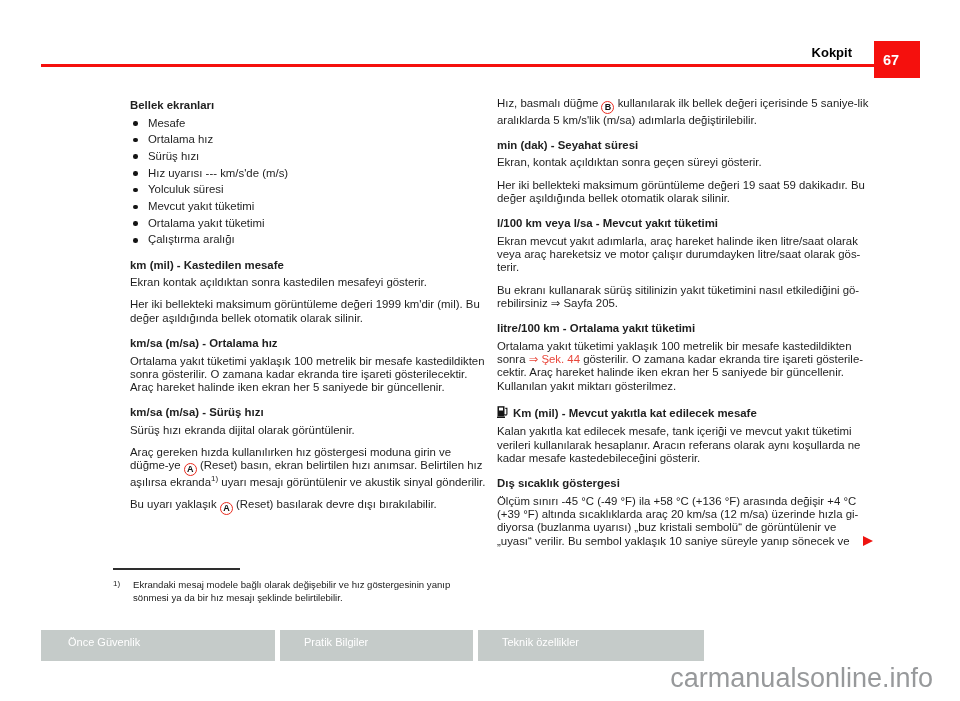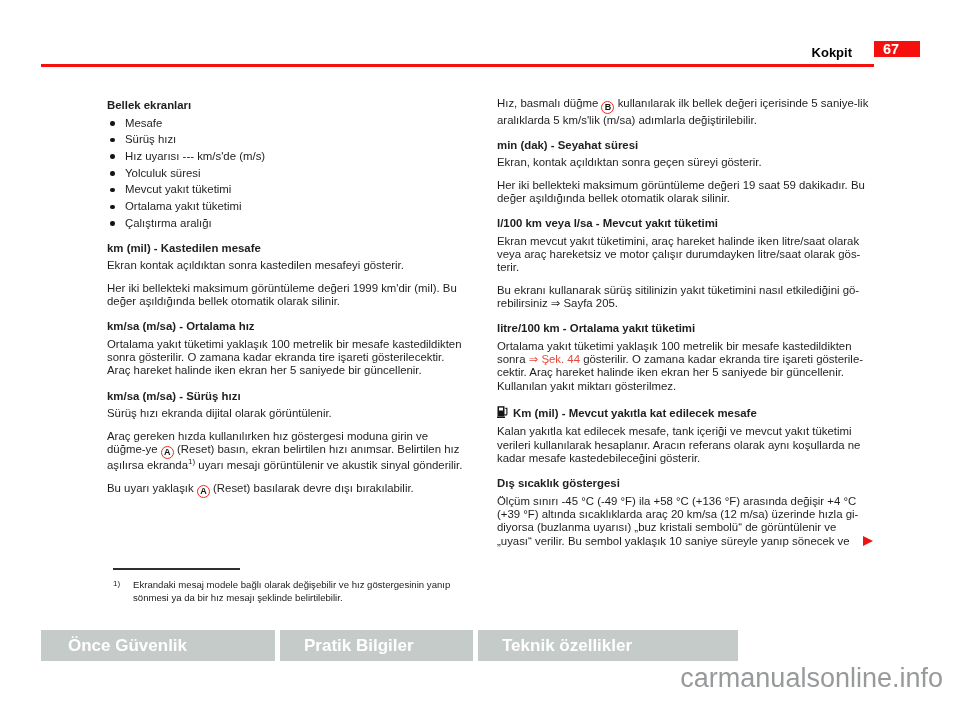--- a/index.html
+++ b/index.html
@@ -2,27 +2,27 @@
 <html><head>
 <meta charset="utf-8">
 <style>
   *{margin:0;padding:0;box-sizing:border-box}
   html,body{width:960px;height:701px}
   body{font-family:"Liberation Sans","DejaVu Sans",sans-serif;background:#fff;color:#1e1e1e;position:relative;overflow:hidden}
   .page{position:absolute;inset:0;background:#fff}
 
   
   .hdr-title{position:absolute;top:45px;right:108px;font-weight:bold;font-size:13px;color:#000}
-  .pagenum{position:absolute;left:874px;top:41px;width:46px;height:16px;background:#f5100d;color:#fff;
+  .pagenum{position:absolute;left:874px;top:41px;width:46px;height:37px;background:#f5100d;color:#fff;
            font-weight:bold;font-size:14.5px;display:flex;align-items:center;padding-left:9px}
   .hdr-rule{position:absolute;left:41px;top:64px;width:833px;height:3px;background:#f5100d}
 
   
   .col{position:absolute;font-size:11.4px;line-height:13.3px;color:#1e1e1e}
-  .col-left{left:107px;top:99px;width:358px}
+  .col-left{left:130px;top:99px;width:358px}
   .col-right{left:497px;top:97px;width:372px}
   .col > :first-child{margin-top:0}
   .h{font-weight:bold;margin:12px 0 4px;line-height:13.5px}
   .p{margin:0 0 9px;position:relative}
   .blist{list-style:none;margin:3px 0 7px}
   .blist li{position:relative;padding-left:18px;margin-bottom:3.4px}
   .blist li::before{content:"";position:absolute;left:3px;top:4.6px;width:4.6px;height:4.6px;border-radius:50%;background:#141414}
 
   .keycap{display:inline-flex;align-items:center;justify-content:center;width:13px;height:13px;
           border:1.5px solid #ea2b1f;border-radius:50%;font-size:9px;font-weight:bold;color:#111;
@@ -34,40 +34,41 @@
   .h-icon{display:inline-block;margin-right:5px;vertical-align:-1.5px}
 
   
   .fn{position:absolute;left:113px;top:568px;width:364px;font-size:9.6px;line-height:12.5px;color:#222}
   .fn-rule{width:127px;height:2px;background:#2e2e2e;margin-bottom:9px}
   .fn-body{position:relative;padding-left:20px}
   .fn-marker{position:absolute;left:0;top:-1px;font-size:8px}
 
   
   .tabs{position:absolute;left:41px;top:630px;width:879px;height:31px;display:flex;gap:5px}
-  .tab{background:#c5cbc9;color:#fff;font-weight:bold;font-size:17px;padding:6px 0 0 24px;height:31px}
+  .tab{background:#c5cbc9;color:#fff;font-weight:normal;font-size:11px;padding:6px 0 0 24px;height:31px}
   .tab:first-child{padding-left:27px}
   .tab.active{background:#f5100d}
-  .tab-234{width:234px}.tab-211{width:211px}.tab-193{width:193px}.tab-226{width:260px}
+  .tab-234{width:234px}.tab-211{width:211px}.tab-193{width:193px}.tab-226{width:226px}
 
-  .watermark{position:absolute;right:17px;top:663px;font-size:27px;color:#97999b}
+  .watermark{position:absolute;right:27px;top:663px;font-size:27px;color:#97999b}
 </style>
 </head>
 <body>
 
 <div class="page">
 
   <span class="hdr-title">Kokpit</span>
   <span class="pagenum">67</span>
   <div class="hdr-rule"></div>
 
   <section class="col col-left" id="left-col">
       <div class="h"><span>Bellek ekranları</span></div>
       <ul class="blist">
         <li>Mesafe</li>
+        <li>Ortalama hız</li>
         <li>Sürüş hızı</li>
         <li>Hız uyarısı --- km/s'de (m/s)</li>
         <li>Yolculuk süresi</li>
         <li>Mevcut yakıt tüketimi</li>
         <li>Ortalama yakıt tüketimi</li>
         <li>Çalıştırma aralığı</li>
       </ul>
       <div class="h"><span>km (mil) - Kastedilen mesafe</span></div>
       <div class="p"><span>Ekran kontak açıldıktan sonra kastedilen mesafeyi gösterir.</span></div>
       <div class="p"><span>Her iki bellekteki maksimum görüntüleme değeri 1999 km'dir (mil). Bu değer aşıldığında bellek otomatik olarak silinir.</span></div>
@@ -77,21 +78,21 @@
       <div class="p"><span>Sürüş hızı ekranda dijital olarak görüntülenir.</span></div>
       <div class="p"><span>Araç gereken hızda kullanılırken hız göstergesi moduna girin ve düğme-ye </span><span class="keycap">A</span><span> (Reset) basın, ekran belirtilen hızı anımsar. Belirtilen hız aşılırsa ekranda</span><sup class="fnref">1)</sup><span> uyarı mesajı görüntülenir ve akustik sinyal gönderilir.</span></div>
       <div class="p"><span>Bu uyarı yaklaşık </span><span class="keycap">A</span><span> (Reset) basılarak devre dışı bırakılabilir.</span></div>
     </section>
   <section class="col col-right" id="right-col">
       <div class="p"><span>Hız, basmalı düğme </span><span class="keycap">B</span><span> kullanılarak ilk bellek değeri içerisinde 5 saniye-lik aralıklarda 5 km/s'lik (m/sa) adımlarla değiştirilebilir.</span></div>
       <div class="h"><span>min (dak) - Seyahat süresi</span></div>
       <div class="p"><span>Ekran, kontak açıldıktan sonra geçen süreyi gösterir.</span></div>
       <div class="p"><span>Her iki bellekteki maksimum görüntüleme değeri 19 saat 59 dakikadır. Bu değer aşıldığında bellek otomatik olarak silinir.</span></div>
       <div class="h"><span>l/100 km veya l/sa - Mevcut yakıt tüketimi</span></div>
-      <div class="p"><span>Ekran mevcut yakıt tüketimini, araç hareket halinde iken litre/saat olarak veya araç hareketsiz ve motor çalışır durumdayken litre/saat olarak gös-terir.</span></div>
+      <div class="p"><span>Ekran mevcut yakıt adımlarla, araç hareket halinde iken litre/saat olarak veya araç hareketsiz ve motor çalışır durumdayken litre/saat olarak gös-terir.</span></div>
       <div class="p"><span>Bu ekranı kullanarak sürüş sitilinizin yakıt tüketimini nasıl etkilediğini gö-rebilirsiniz ⇒ Sayfa 205.</span></div>
       <div class="h"><span>litre/100 km - Ortalama yakıt tüketimi</span></div>
       <div class="p"><span>Ortalama yakıt tüketimi yaklaşık 100 metrelik bir mesafe kastedildikten sonra </span><span class="ref">⇒ Şek. 44</span><span> gösterilir. O zamana kadar ekranda tire işareti gösterile-cektir. Araç hareket halinde iken ekran her 5 saniyede bir güncellenir. Kullanılan yakıt miktarı gösterilmez.</span></div>
       <div class="h"><span class="h-icon"><svg width="11" height="13" viewBox="0 0 11 13">
             <rect x="0.5" y="1.2" width="7" height="10.3" fill="#151515"></rect>
             <rect x="2" y="2.6" width="4" height="2.9" fill="#fff"></rect>
             <rect x="0" y="11.6" width="8" height="1.4" fill="#151515"></rect>
             <path d="M8.3 3.4 h1.6 v5.6 a1.1 1.1 0 0 1 -2.2 0" stroke="#151515" fill="none" stroke-width="1.1"></path>
           </svg></span><span>Km (mil) - Mevcut yakıtla kat edilecek mesafe</span></div>
       <div class="p"><span>Kalan yakıtla kat edilecek mesafe, tank içeriği ve mevcut yakıt tüketimi verileri kullanılarak hesaplanır. Aracın referans olarak aynı koşullarda ne kadar mesafe kastedebileceğini gösterir.</span></div>

